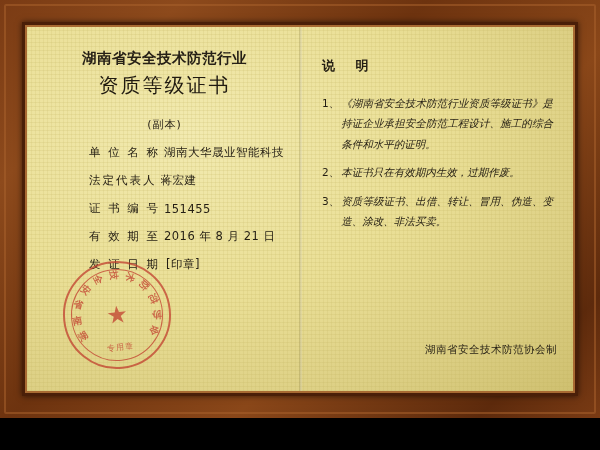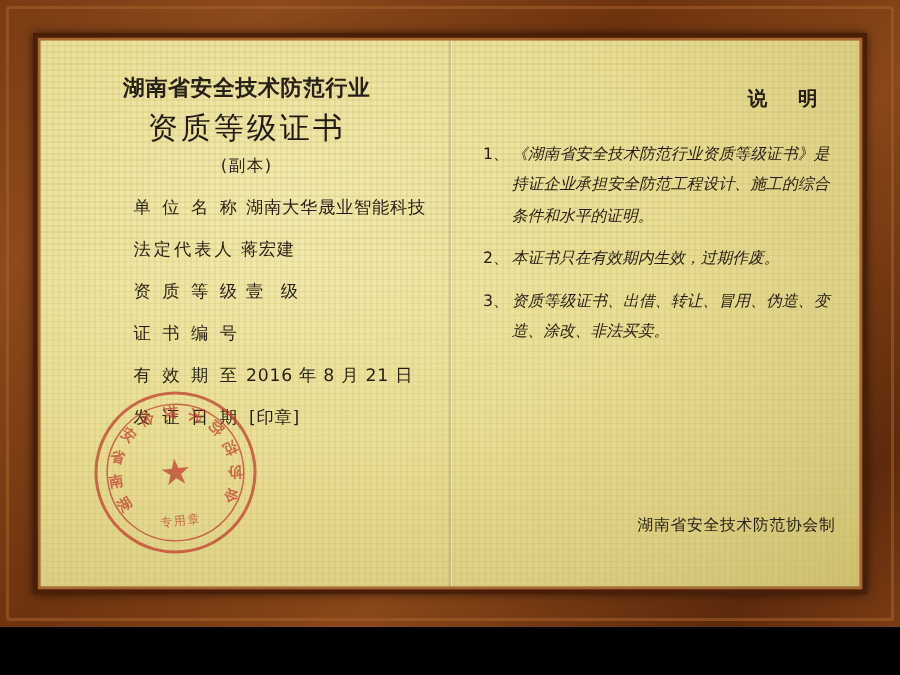--- a/index.html
+++ b/index.html
@@ -86,21 +86,21 @@
     font-size: 20px;
     font-weight: normal;
     color: #201a10;
     letter-spacing: 2px;
     margin-top: 4px;
   }
   #cert-title-sub {
     text-align: center;
     font-size: 11px;
     color: #2b2419;
-    margin-top: 4px;
+    margin-top: 18px;
     letter-spacing: 1px;
   }
 
   .field-row {
     display: flex;
     align-items: flex-end;
     font-size: 11.5px;
     color: #241e13;
     margin-top: 13px;
     padding-left: 8px;
@@ -178,21 +178,21 @@
   }
 
   
   #right-page {
     position: relative;
     width: 50%;
     box-sizing: border-box;
     padding: 18px 20px 10px 22px;
   }
   #notes-title {
-    text-align: right;
+    text-align: left;
     font-size: 13px;
     font-weight: bold;
     color: #241e13;
     letter-spacing: 8px;
     margin-top: 12px;
     margin-bottom: 18px;
   }
   .note-item {
     display: flex;
     font-size: 10.5px;
@@ -238,27 +238,24 @@
       <div class="field-row">
         <span class="field-label">单 位 名 称</span>
         <span class="field-value">湖南大华晟业智能科技开发有限公司</span>
       </div>
 
       <div class="field-row">
         <span class="field-label">法定代表人</span>
         <span class="field-value">蒋宏建</span>
       </div>
 
-      <div class="field-row">
-        <span class="field-label">资 质 等 级</span>
-        <span class="field-value spaced">壹    级</span>
-      </div>
 
       <div class="field-row">
         <span class="field-label">证 书 编 号</span>
+        <span class="field-value">151455</span>
       </div>
 
       <div class="field-row">
         <span class="field-label">有 效 期 至</span>
         <span class="field-value">2016 年 8 月 21 日</span>
       </div>
 
       <div class="field-row">
         <span class="field-label">发 证 日 期</span>
         <span class="field-value" style="flex:0 0 auto; margin-left:6px;text-align:center;">[印章]</span>

